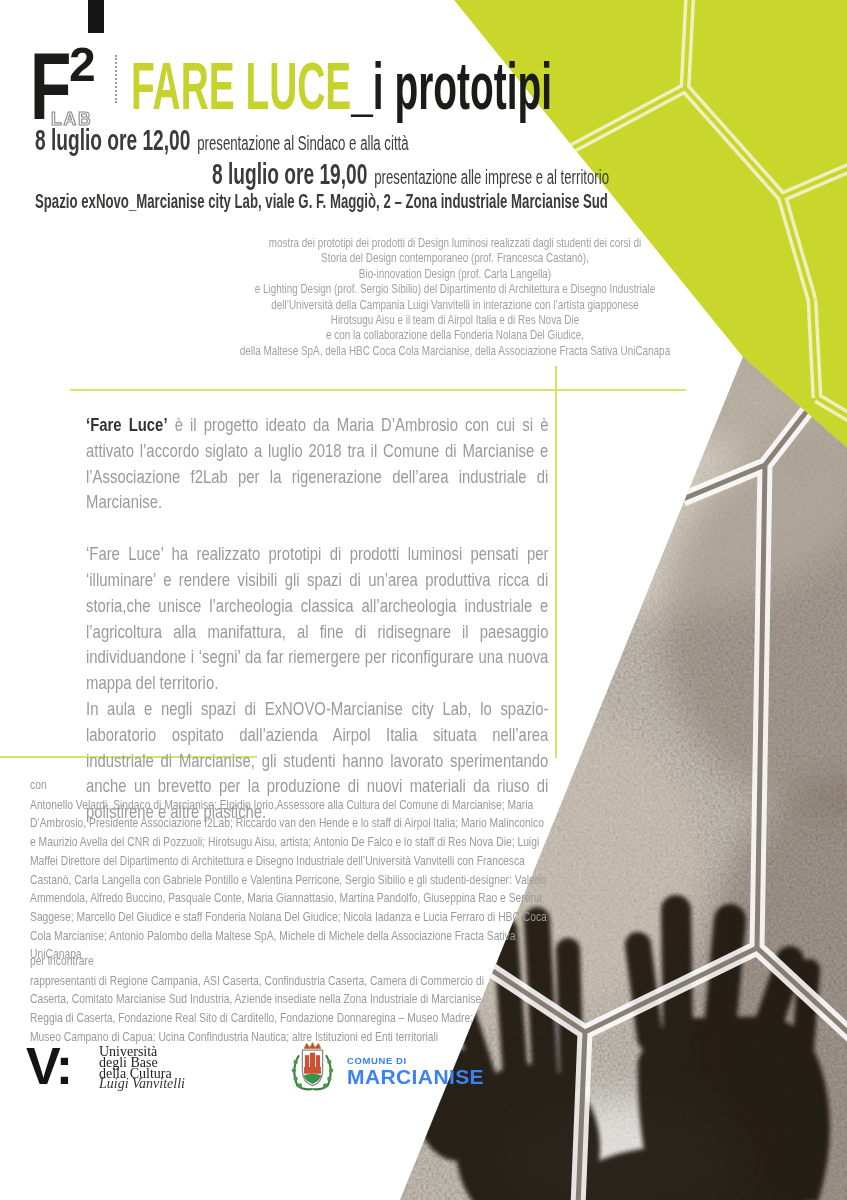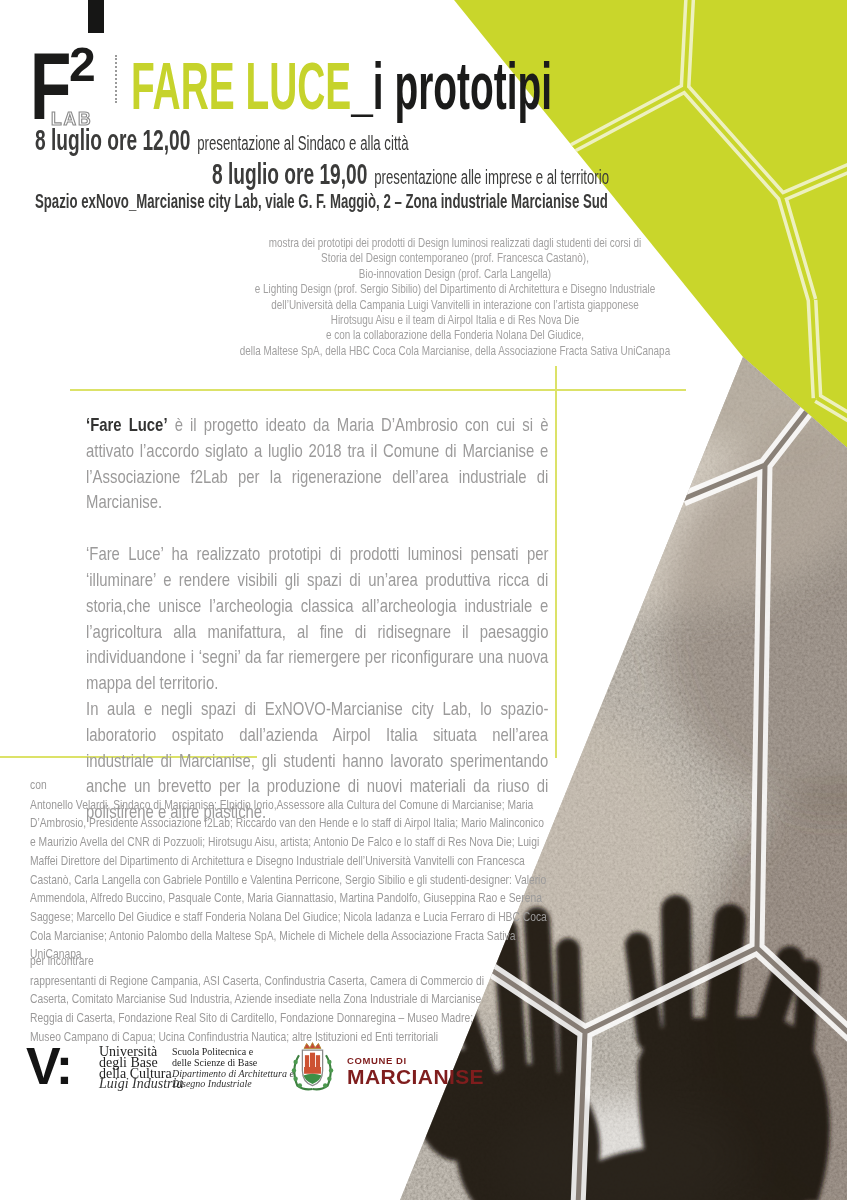--- a/index.html
+++ b/index.html
@@ -55,21 +55,21 @@
   .meet .names{margin:0;text-align:left;}
   
   .vlogo{left:26px;top:1040px;font-size:52px;font-weight:900;letter-spacing:-2px;color:#141414;
          z-index:2;line-height:1;}
   .univ{left:99px;top:1047px;font-family:"Liberation Serif",serif;font-size:14px;line-height:10.8px;
         color:#1f1f1f;z-index:2;}
   .univ .it, .school .it{font-style:italic;color:#333;}
   .school{left:172px;top:1047px;font-family:"Liberation Serif",serif;font-size:10px;line-height:10.8px;
           color:#1f1f1f;z-index:2;}
   .crest{left:287px;top:1040px;z-index:2;}
-  .comune{left:347px;top:1056px;z-index:2;color:#7f1d1d;line-height:1.05;}
+  .comune{left:347px;top:1056px;z-index:2;color:#3b82f6;line-height:1.05;}
   .comune .l1{font-size:9.5px;font-weight:700;letter-spacing:.6px;}
   .comune .l2{font-size:21px;font-weight:700;letter-spacing:.4px;}
 </style>
 </head>
 <body>
 
 <div class="poster">
 
   <svg class="bg-art" width="847" height="1200" viewBox="0 0 847 1200">
     <defs>
@@ -189,29 +189,23 @@
     <p class="label">per incontrare</p>
     <p class="names">rappresentanti di Regione Campania, ASI Caserta, Confindustria Caserta, Camera di Commercio di Caserta, Comitato Marcianise Sud Industria, Aziende insediate nella Zona Industriale di Marcianise Reggia di Caserta, Fondazione Real Sito di Carditello, Fondazione Donnaregina – Museo Madre; Museo Campano di Capua; Ucina Confindustria Nautica; altre Istituzioni ed Enti territoriali</p>
   </div>
 
   <div class="abs vlogo">V:</div>
 
   <div class="abs univ">
     <div>Università</div>
     <div>degli Base</div>
     <div>della Cultura</div>
-    <div class="it">Luigi Industria</div>
-  </div>
-
-  <div class="abs school">
-    <div>Scuola Politecnica e</div>
-    <div>delle Scienze di Base</div>
-    <div class="it">Dipartimento di Architettura e</div>
-    <div class="it">Disegno Industriale</div>
-  </div>
+    <div class="it">Luigi Vanvitelli</div>
+  </div>
+
 
   <svg class="abs crest" width="51" height="54" viewBox="0 0 60 64">
 
     <g stroke="#3d8040" stroke-width="2.5" fill="none">
       <path d="M14,18 Q4,34 12,54 Q20,60 30,58"></path>
       <path d="M46,18 Q56,34 48,54 Q40,60 30,58"></path>
     </g>
     <g fill="#4c9a4f">
       <circle cx="10" cy="26" r="2.6"></circle>
         <circle cx="8" cy="36" r="2.6"></circle>

